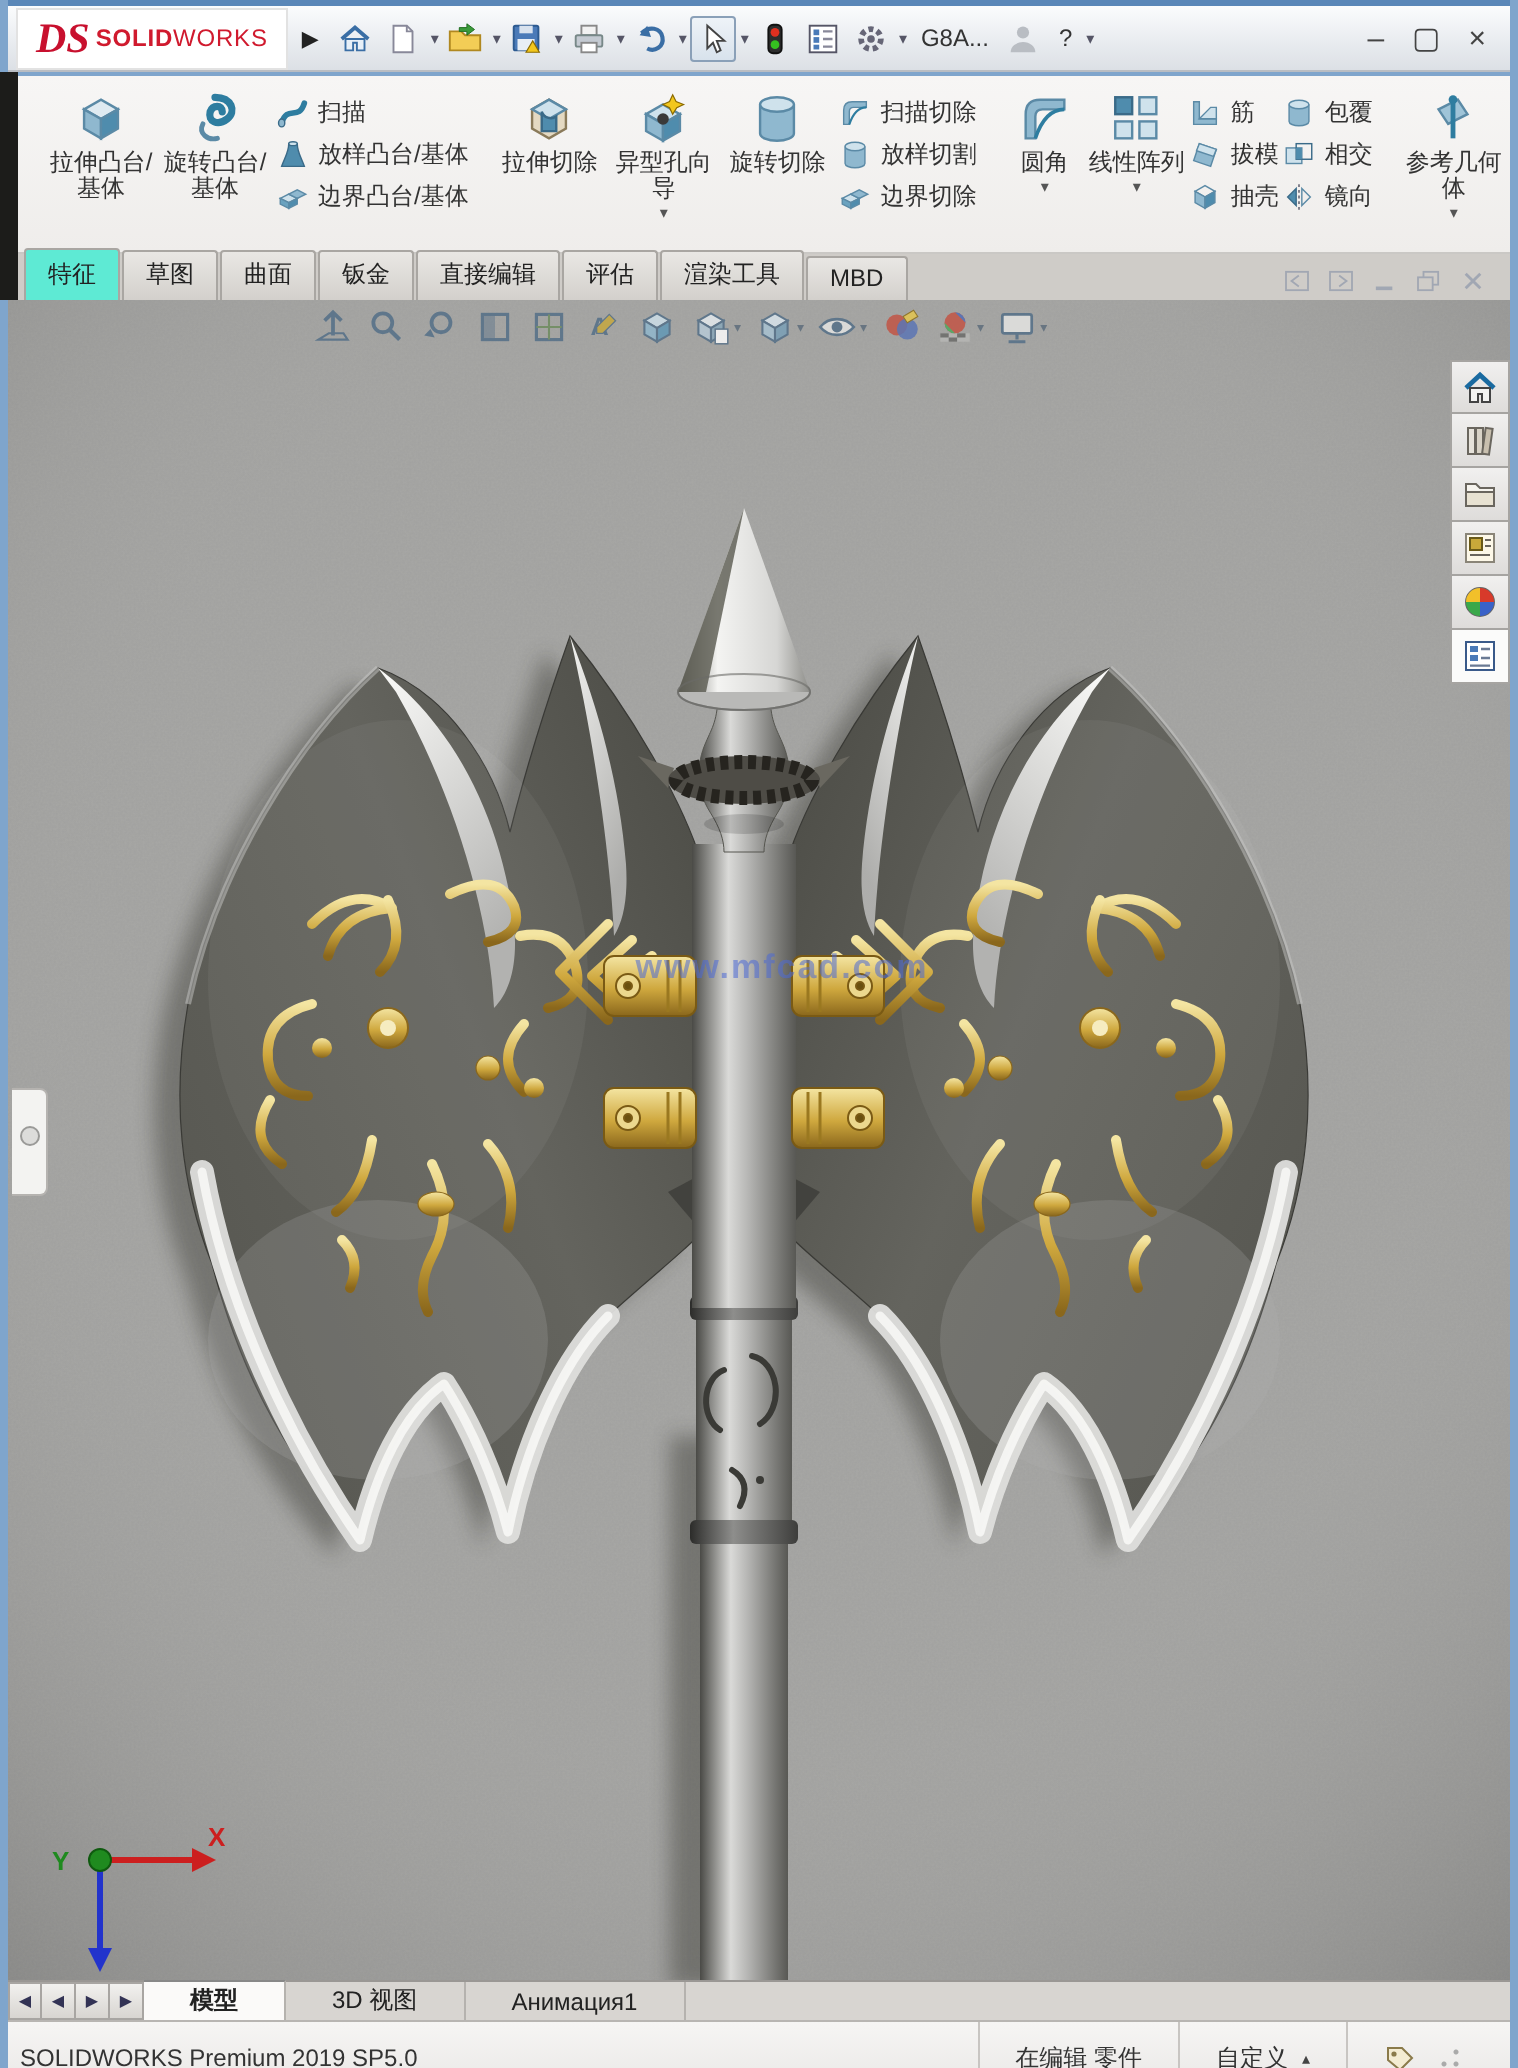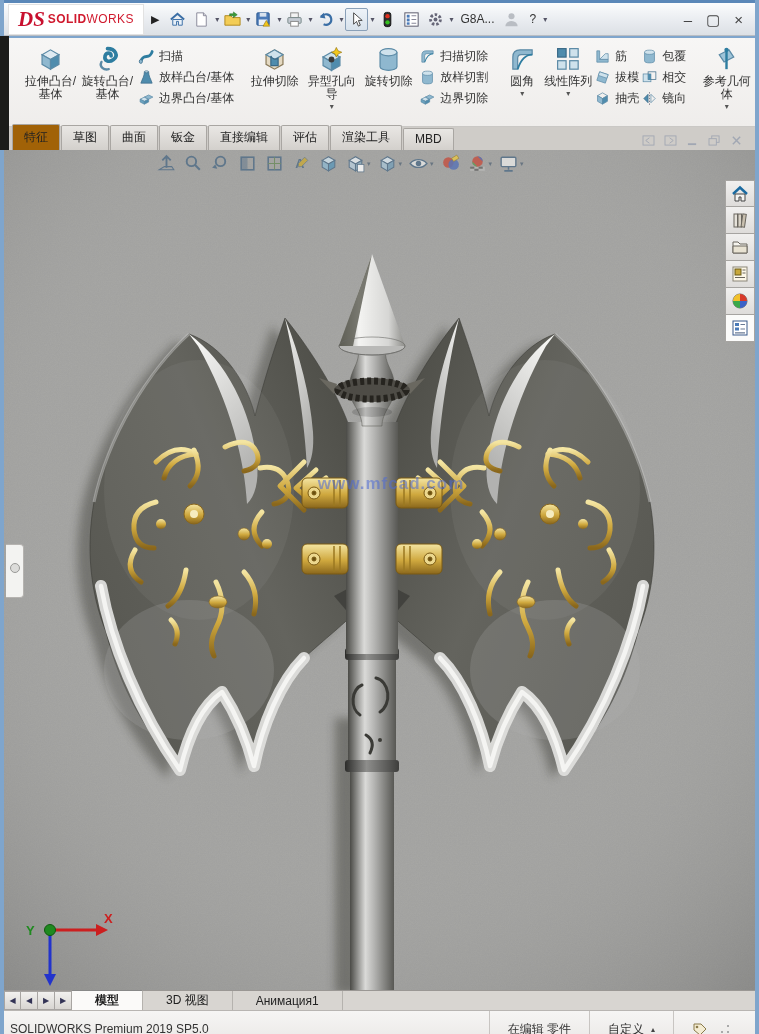--- a/index.html
+++ b/index.html
@@ -39,21 +39,21 @@
   .rdrop{font-size:8px;color:#555;margin-top:1px;}
   .rsmallcol{display:flex;flex-direction:column;gap:4px;padding-top:6px;margin-left:2px;}
   .rsmall{display:flex;align-items:center;gap:4px;white-space:nowrap;color:#333;text-align:center;}
   .rsmall svg{width:17px;height:17px;flex:none;}
 
   
   .tabrow{position:absolute;left:4px;right:4px;top:127px;height:23px;background:#cfccc8;
     display:flex;align-items:flex-end;padding-left:8px;}
   .tab{padding:3px 11px 4px;background:linear-gradient(#e9e7e4,#d3d0cc);border:1px solid #a9a6a2;
     border-bottom:none;margin-right:1px;font-size:12px;color:#222;border-radius:2px 2px 0 0;white-space:nowrap;}
-  .tab.active{background:#a16207;padding-top:4px;}
+  .tab.active{background:#5eead4;padding-top:4px;}
   .tabrow-right{margin-left:auto;display:flex;gap:9px;align-items:center;padding:0 12px 4px;}
   .tabrow-right svg{width:13px;height:11px;opacity:.65;}
 
   
   .viewport{position:absolute;left:4px;right:4px;top:150px;height:840px;background:#9c9c9a;overflow:hidden;}
   .scene{position:absolute;left:0;top:0;}
 
   .hud{position:absolute;left:152px;top:3px;display:flex;align-items:center;gap:6px;opacity:.8;}
   .hud-ic{display:flex;align-items:center;}
   .hud-ic svg{width:21px;height:21px;}

